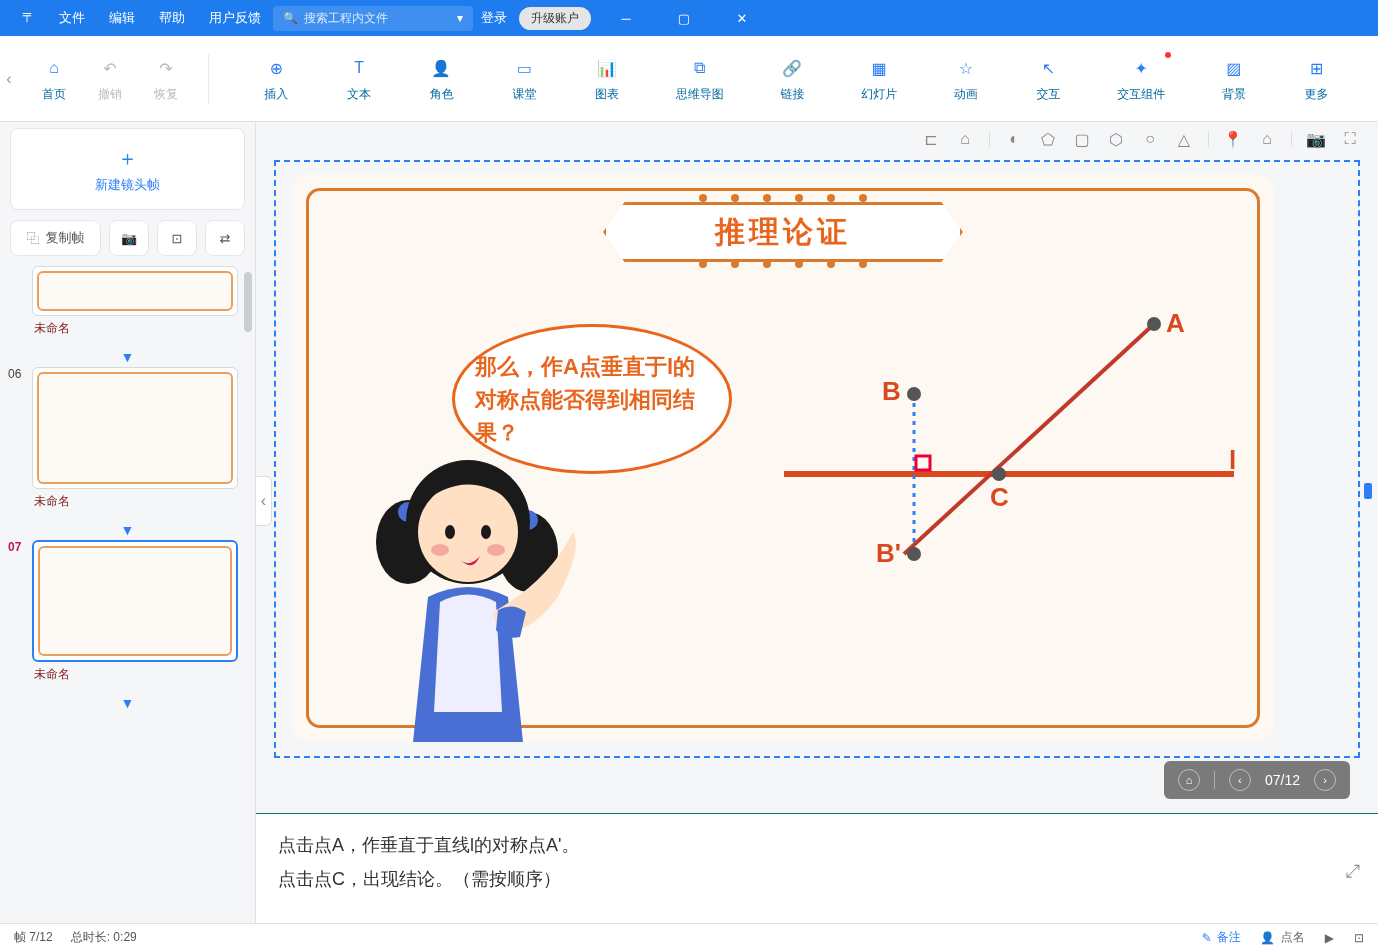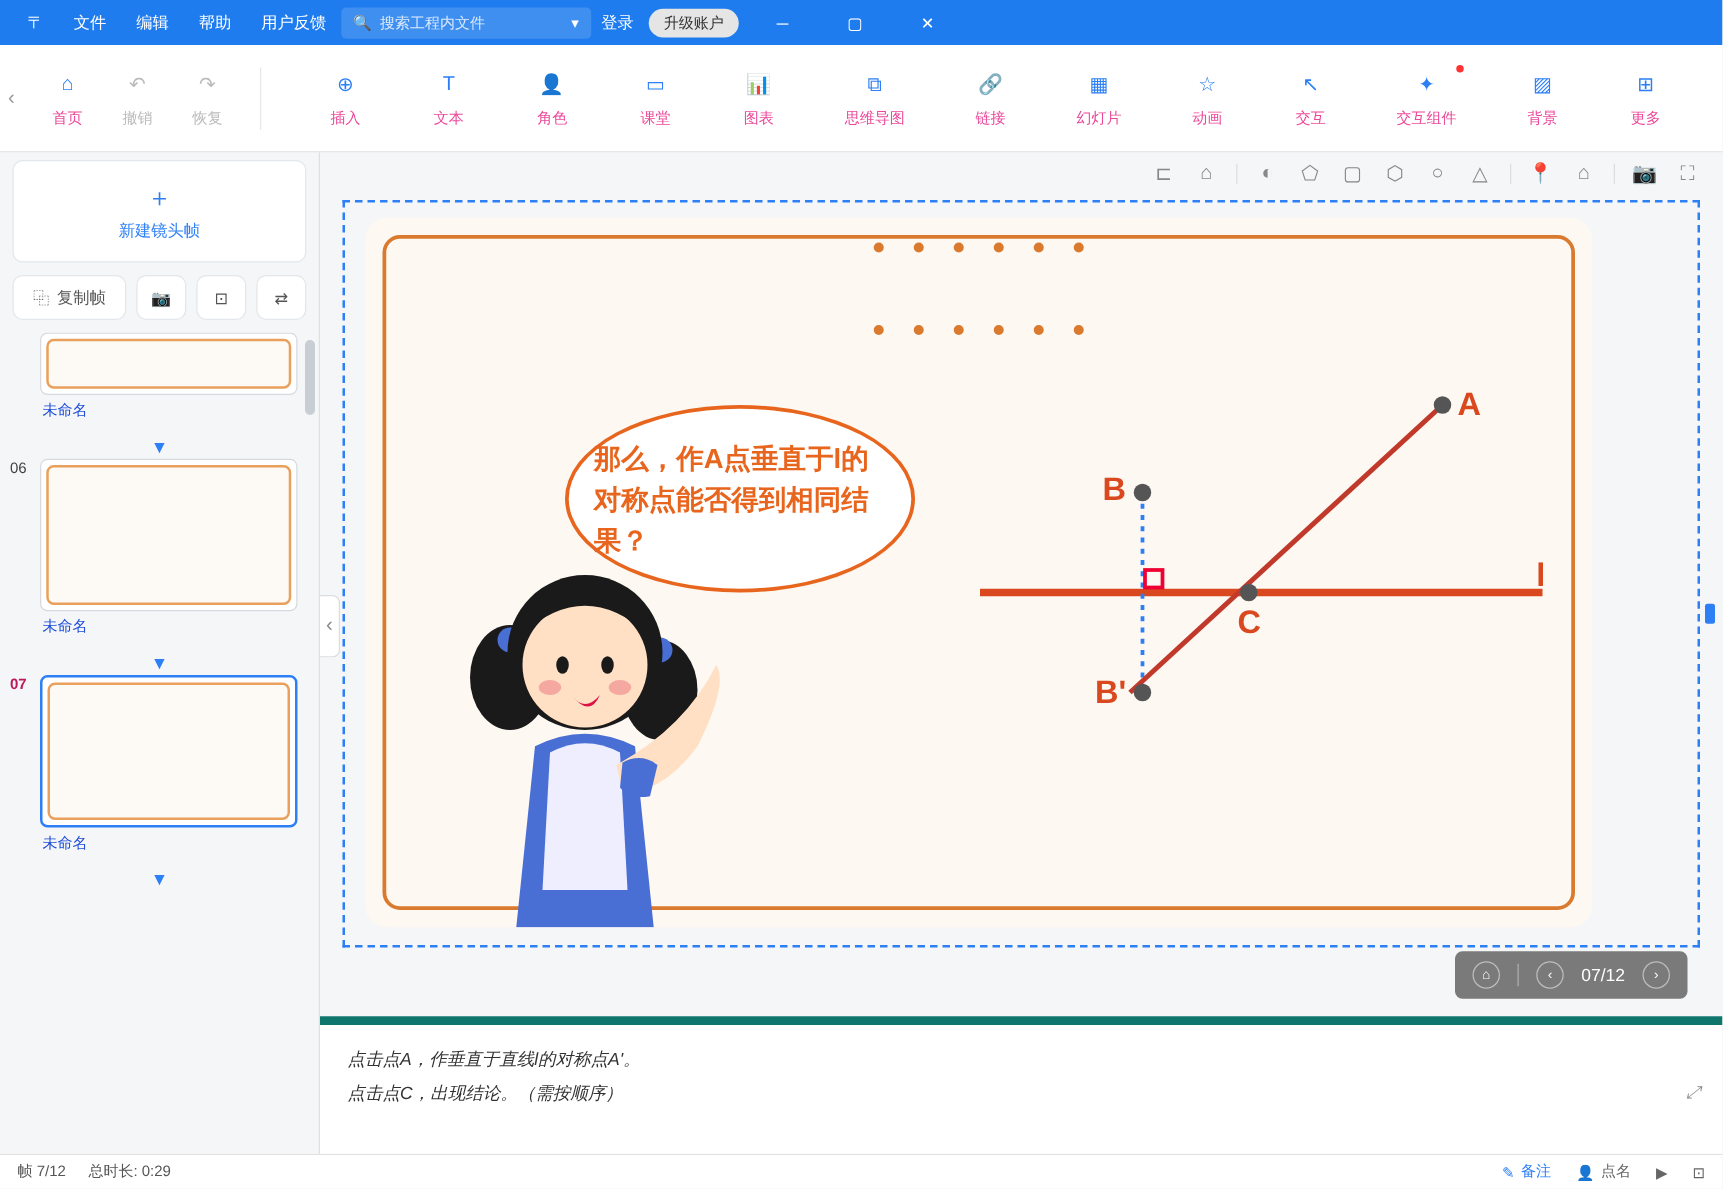--- a/index.html
+++ b/index.html
@@ -10,41 +10,41 @@
 .titlebar .title { flex: 1; text-align: center; }
 .titlebar .search { background: rgba(255,255,255,0.15); border-radius: 4px; padding: 4px 10px; width: 200px; display: flex; align-items: center; gap: 6px; font-size: 12px; }
 .titlebar .search .arrow { margin-left: auto; }
 .titlebar .right { display: flex; align-items: center; gap: 12px; padding: 0 8px; }
 .upgrade-btn { background: #e5e5e5; color: #333; border-radius: 12px; padding: 3px 12px; font-size: 12px; }
 .win-btn { width: 46px; height: 36px; display: flex; align-items: center; justify-content: center; cursor: pointer; }
 .toolbar { height: 86px; background: #fff; display: flex; align-items: center; border-bottom: 1px solid #e0e0e0; }
 .toolgroup { display: flex; padding: 0 8px; height: 100%; align-items: center; }
 .toolbtn { display: flex; flex-direction: column; align-items: center; justify-content: center; padding: 4px 14px; cursor: pointer; gap: 4px; }
 .toolbtn .ico { width: 28px; height: 28px; display: flex; align-items: center; justify-content: center; color: #2d7ff5; }
-.toolbtn .lbl { font-size: 12px; color: #ec4899; }
+.toolbtn .lbl { font-size: 12px; color: #0369a1; }
 .toolbtn.nav .ico { color: #2d7ff5; }
 .toolbtn.disabled .lbl { color: #bbb; }
 .divider { width: 1px; height: 50px; background: #e8e8e8; margin: 0 6px; }
 .sidecollapse { width: 18px; height: 70px; display: flex; align-items: center; justify-content: center; color: #999; cursor: pointer; }
 .main { display: flex; height: calc(951px - 36px - 86px - 28px); }
 .sidebar { width: 256px; background: #f5f6f8; border-right: 1px solid #e0e0e0; display: flex; flex-direction: column; padding: 6px 10px 0 10px; position: relative; }
 .newframe { background: #fff; border: 1px solid #e3e6ea; border-radius: 8px; height: 82px; display: flex; flex-direction: column; align-items: center; justify-content: center; gap: 4px; color: #2d7ff5; cursor: pointer; }
 .newframe .plus { font-size: 20px; }
 .newframe .txt { font-size: 13px; }
 .siderow { display: flex; gap: 8px; margin-top: 10px; }
 .sidepill { background: #fff; border: 1px solid #e3e6ea; border-radius: 8px; height: 36px; display: flex; align-items: center; justify-content: center; cursor: pointer; color: #555; font-size: 13px; }
 .sidepill.wide { flex: 1; gap: 6px; padding: 0 8px; }
 .sidepill.sq { width: 40px; }
 .scrollbar { position: absolute; right: 3px; top: 150px; width: 8px; height: 60px; background: #c9cdd4; border-radius: 4px; }
 .thumblist { flex: 1; overflow: hidden; margin-top: 10px; }
 .thumbitem { margin-bottom: 6px; }
 .thumbitem .num { position: absolute; margin-left: -2px; font-size: 12px; color: #404040; }
 .thumbbox { margin-left: 22px; width: 206px; height: 122px; background: #fff; border: 1px solid #d6d9de; border-radius: 6px; overflow: hidden; position: relative; }
 .thumbbox.active { border: 2px solid #2d7ff5; }
-.thumbname { margin-left: 22px; font-size: 12px; color: #1d4ed8; padding: 4px 2px; }
+.thumbname { margin-left: 22px; font-size: 12px; color: #7f1d1d; padding: 4px 2px; }
 .transicon { text-align: center; color: #2d7ff5; font-size: 14px; padding: 2px 0; }
 .thumbcontent { position: absolute; inset: 4px; border: 2px solid #e8a05c; border-radius: 6px; background: #fdf9f4; }
 .canvas-area { flex: 1; background: #f5f6f8; position: relative; display: flex; flex-direction: column; }
 .canvas-tools { height: 30px; display: flex; align-items: center; justify-content: flex-end; gap: 14px; padding: 4px 18px 0 0; color: #888; }
 .canvas-tools .ct { width: 20px; height: 20px; cursor: pointer; display: flex; align-items: center; justify-content: center; }
 .canvas-tools .sep { width: 1px; height: 16px; background: #ddd; }
 .stage-outer { flex: 1; position: relative; padding: 10px 20px; }
 .selection { position: absolute; left: 18px; top: 8px; right: 18px; height: 598px; border: 2px dashed #2d7ff5; }
 .stage { position: absolute; left: 36px; top: 22px; width: 982px; height: 568px; background: #fdf8f2; border-radius: 18px; overflow: hidden; }
 .stage-border { position: absolute; inset: 14px; border: 3px solid #d97a2e; border-radius: 14px; }
@@ -52,21 +52,21 @@
 .banner-bg { width: 360px; height: 60px; background: #fff; border: 3px solid #d97a2e; position: relative; clip-path: polygon(6% 0, 94% 0, 100% 50%, 94% 100%, 6% 100%, 0 50%); display: flex; align-items: center; justify-content: center; }
 .banner-txt { font-size: 30px; font-weight: bold; color: #e8651e; letter-spacing: 4px; }
 .dots-row { position: absolute; left: 50%; transform: translateX(-50%); display: flex; gap: 24px; }
 .dots-row.top { top: 20px; }
 .dots-row.bot { top: 86px; }
 .dot { width: 8px; height: 8px; border-radius: 50%; background: #d97a2e; }
 .character { position: absolute; left: 56px; bottom: 0; width: 240px; height: 340px; }
 .speech { position: absolute; left: 160px; top: 150px; width: 280px; height: 150px; background: #fff; border: 3px solid #e8651e; border-radius: 50%; display: flex; align-items: center; justify-content: center; padding: 20px; }
 .speech-txt { font-size: 22px; font-weight: bold; color: #e8651e; line-height: 1.5; }
 .diagram { position: absolute; right: 30px; top: 100px; width: 460px; height: 380px; }
-.notes { height: 110px; background: #fff; border-top: 7px solid #0f766e; padding: 14px 22px; font-size: 14px; color: #333; line-height: 1.9; position: relative; font-style: italic; }
+.notes { height: 110px; background: #fff; border-top: 1px solid #0f766e; padding: 14px 22px; font-size: 18px; color: #333; line-height: 1.9; position: relative; }
 .expand-ico { position: absolute; right: 18px; top: 40px; color: #888; cursor: pointer; }
 .slide-nav { position: absolute; right: 28px; bottom: 124px; background: rgba(80,80,80,0.75); color: #fff; border-radius: 6px; padding: 8px 14px; display: flex; align-items: center; gap: 14px; font-size: 14px; }
 .slide-nav .navbtn { width: 22px; height: 22px; border: 1px solid rgba(255,255,255,0.5); border-radius: 50%; display: flex; align-items: center; justify-content: center; cursor: pointer; font-size: 11px; }
 .statusbar { height: 28px; background: #fff; border-top: 1px solid #e0e0e0; display: flex; align-items: center; padding: 0 14px; font-size: 12px; color: #555; }
 .statusbar .right { margin-left: auto; display: flex; gap: 20px; align-items: center; }
 .statusbar .sbtn { display: flex; align-items: center; gap: 5px; cursor: pointer; color: #2d7ff5; }
 .statusbar .sbtn.g { color: #666; }
 .collapse-handle { position: absolute; left: 256px; top: 50%; width: 16px; height: 50px; background: #fff; border: 1px solid #ddd; border-left: none; border-radius: 0 6px 6px 0; display: flex; align-items: center; justify-content: center; cursor: pointer; color: #888; z-index: 5; }
 svg { display: block; }
 </style>
@@ -243,20 +243,25 @@
       <div class="stage">
         <div class="stage-border"></div>
         <div class="dots-row top">
             <span class="dot"></span>
             <span class="dot"></span>
             <span class="dot"></span>
             <span class="dot"></span>
             <span class="dot"></span>
             <span class="dot"></span>
           </div>
+        <div class="title-banner">
+          <div class="banner-bg">
+              <span class="banner-txt">推理论证</span>
+            </div>
+        </div>
         <div class="dots-row bot">
             <span class="dot"></span>
             <span class="dot"></span>
             <span class="dot"></span>
             <span class="dot"></span>
             <span class="dot"></span>
             <span class="dot"></span>
           </div>
 
         <div class="speech">

